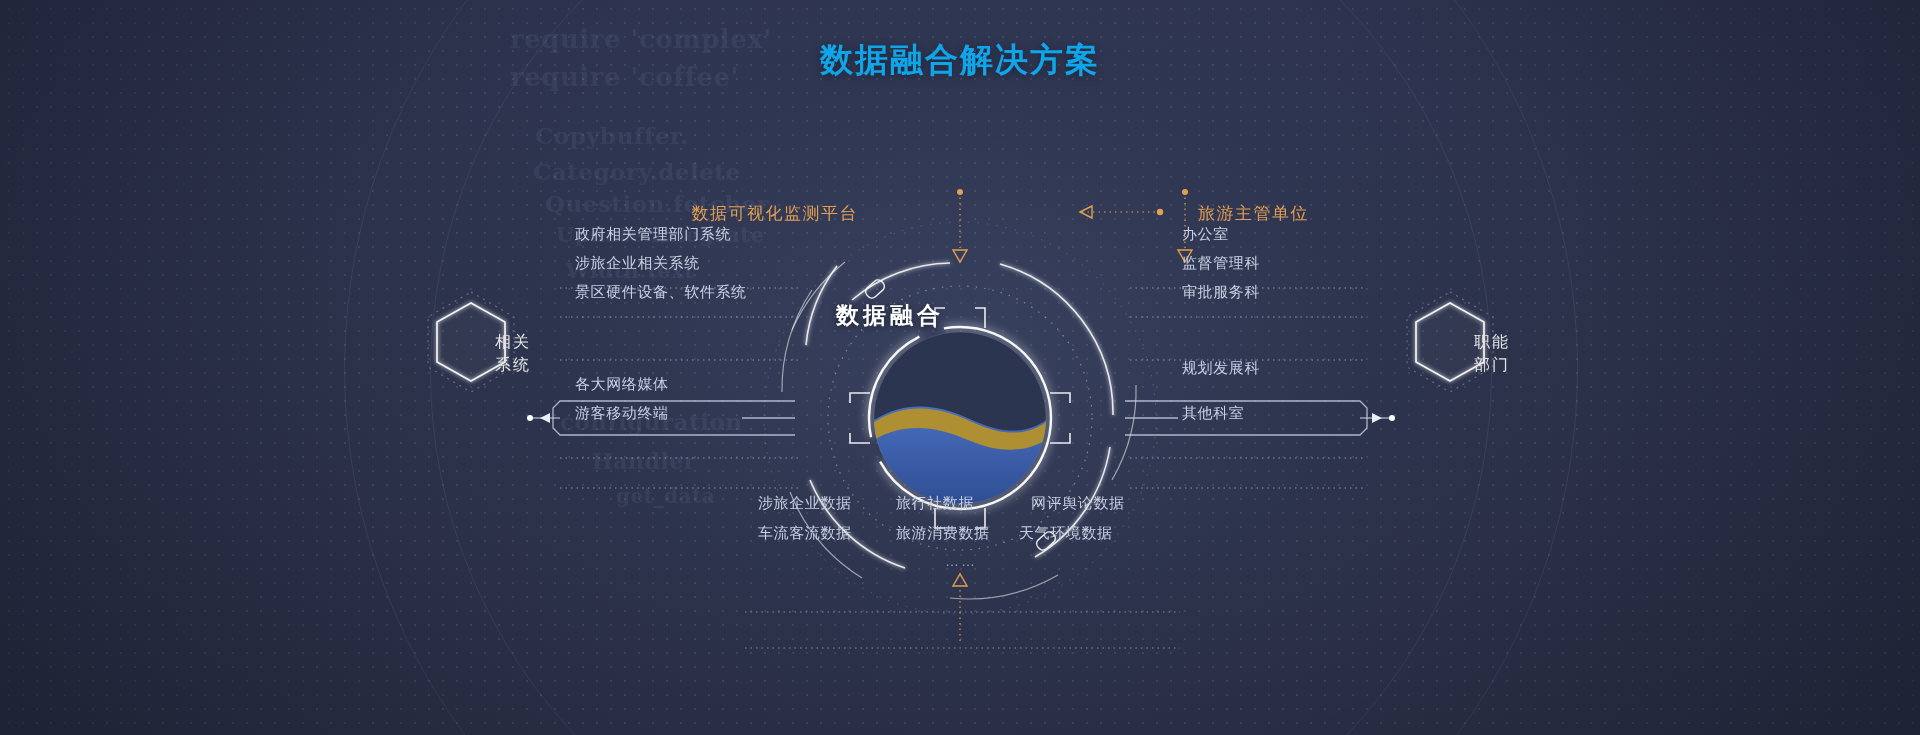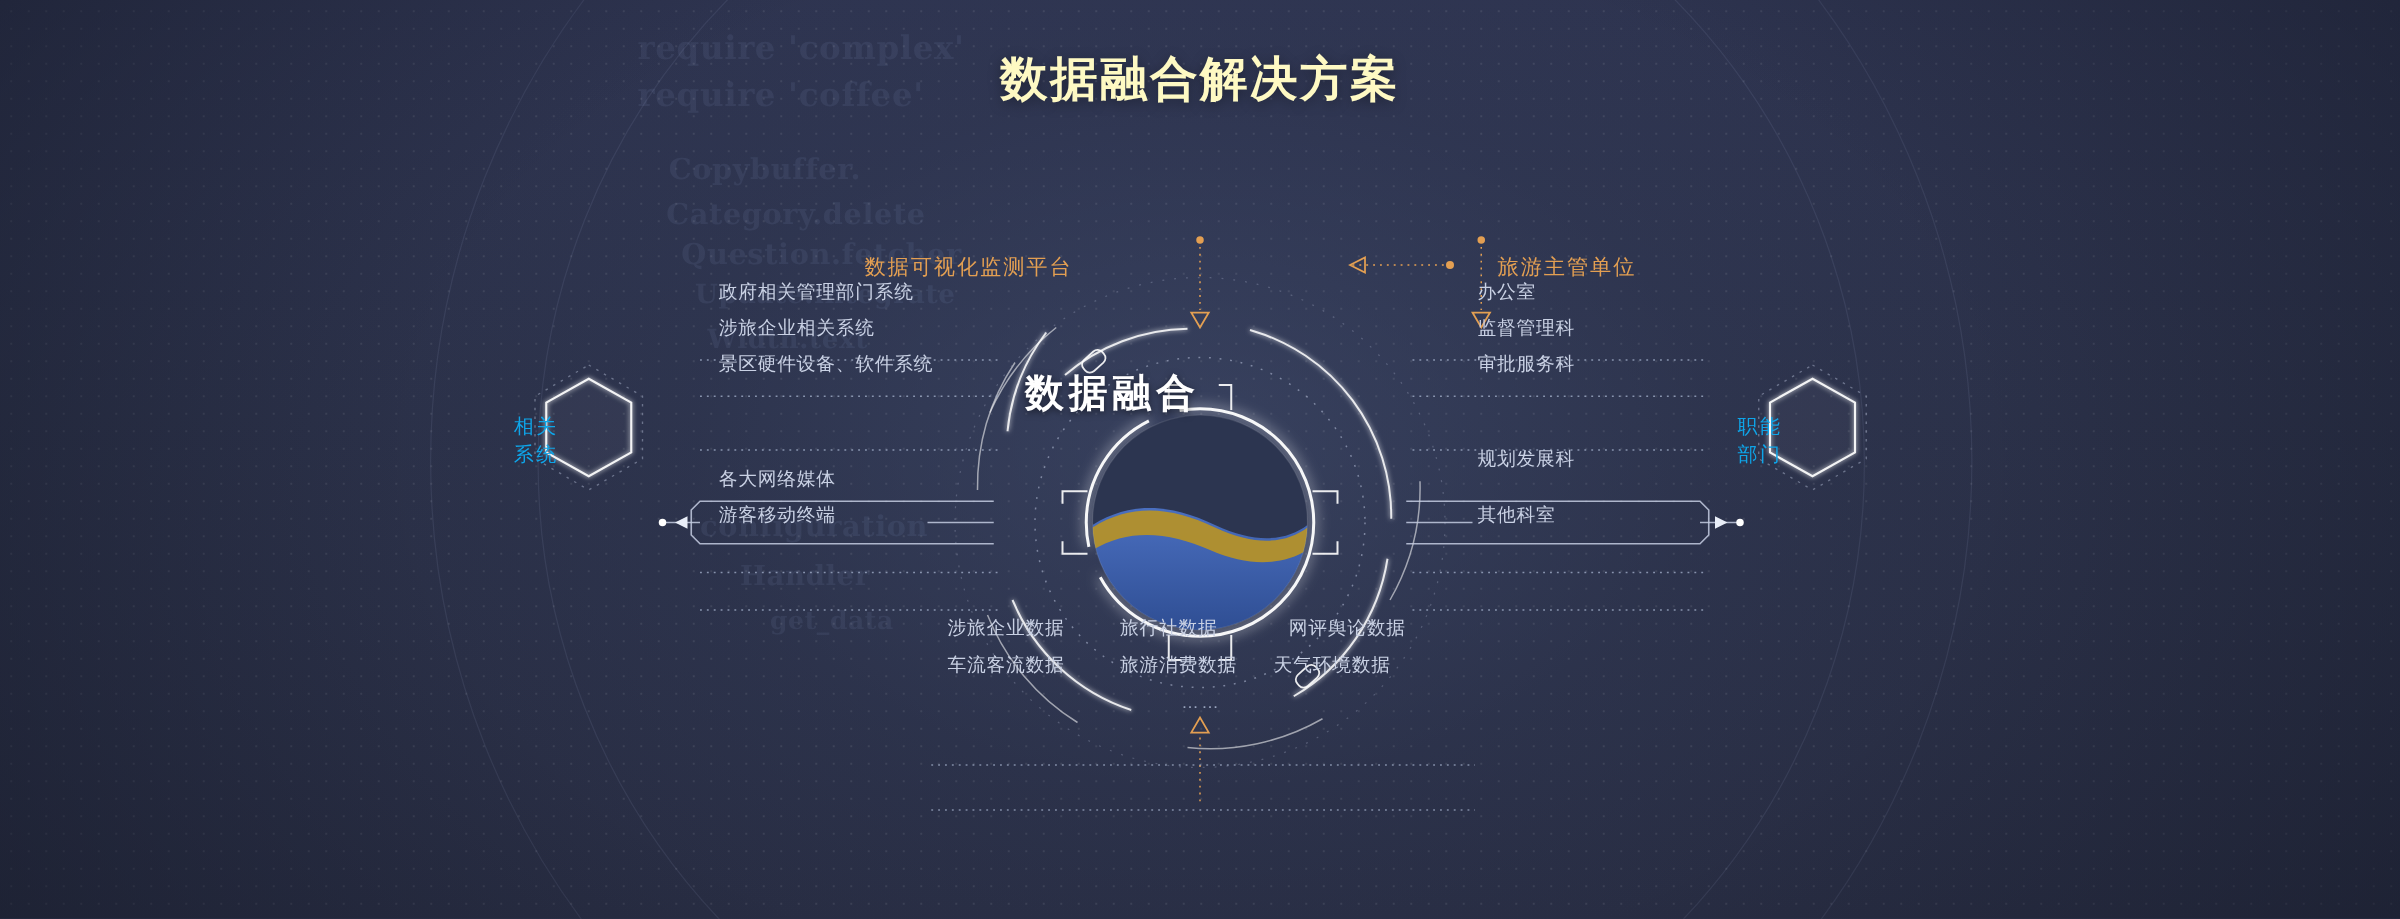--- a/index.html
+++ b/index.html
@@ -40,21 +40,21 @@
   }
   
   .ell{
     position:absolute;border:1px solid rgba(173,190,224,.10);border-radius:50%;
   }
 
   
   #header{position:absolute;top:0;left:0;width:1920px;text-align:center;}
   #title{
     margin-top:38px;
-    font-size:38px;font-weight:700;color:#fef9c3;letter-spacing:2px;
+    font-size:33px;font-weight:700;color:#0ea5e9;letter-spacing:2px;
     text-shadow:0 2px 10px rgba(0,0,0,.35);
   }
   #subtitle{
     margin-top:17px;
     font-size:17px;color:#e6ebf6;letter-spacing:1px;font-weight:400;
   }
 
   
   #stage{position:absolute;left:0;top:0;width:1920px;height:735px;}
   svg.layer{position:absolute;left:0;top:0;width:1920px;height:735px;overflow:visible;}
@@ -69,32 +69,32 @@
     line-height:1;
   }
   .gold-lg{
     position:absolute;
     color:#e39f52;font-size:17px;letter-spacing:1.5px;white-space:nowrap;font-weight:400;
   }
 
   
   .hex-txt{
     position:absolute;
-    width:120px;text-align:left;
-    color:#0ea5e9;font-size:16px;line-height:23px;letter-spacing:2px;
+    width:120px;text-align:right;
+    color:#e5e5e5;font-size:16px;line-height:23px;letter-spacing:2px;
   }
 
   
   #center-text{
     position:absolute;
     left:680px;top:300px;width:420px;
     text-align:center;color:#ffffff;
     pointer-events:none;
   }
-  #center-text .l1{font-size:31px;font-weight:700;letter-spacing:4px;line-height:30px;text-shadow:0 1px 6px rgba(0,0,0,.5);}
+  #center-text .l1{font-size:23px;font-weight:700;letter-spacing:4px;line-height:30px;text-shadow:0 1px 6px rgba(0,0,0,.5);}
   #center-text .l2{font-size:23px;font-weight:700;letter-spacing:4px;line-height:30px;text-shadow:0 1px 6px rgba(0,0,0,.5);}
 
   #ellipsis{
     position:absolute;color:#9aa5bf;font-size:14px;letter-spacing:2px;
   }
 </style>
 </head>
 <body>
 
 <div id="bg-root">

